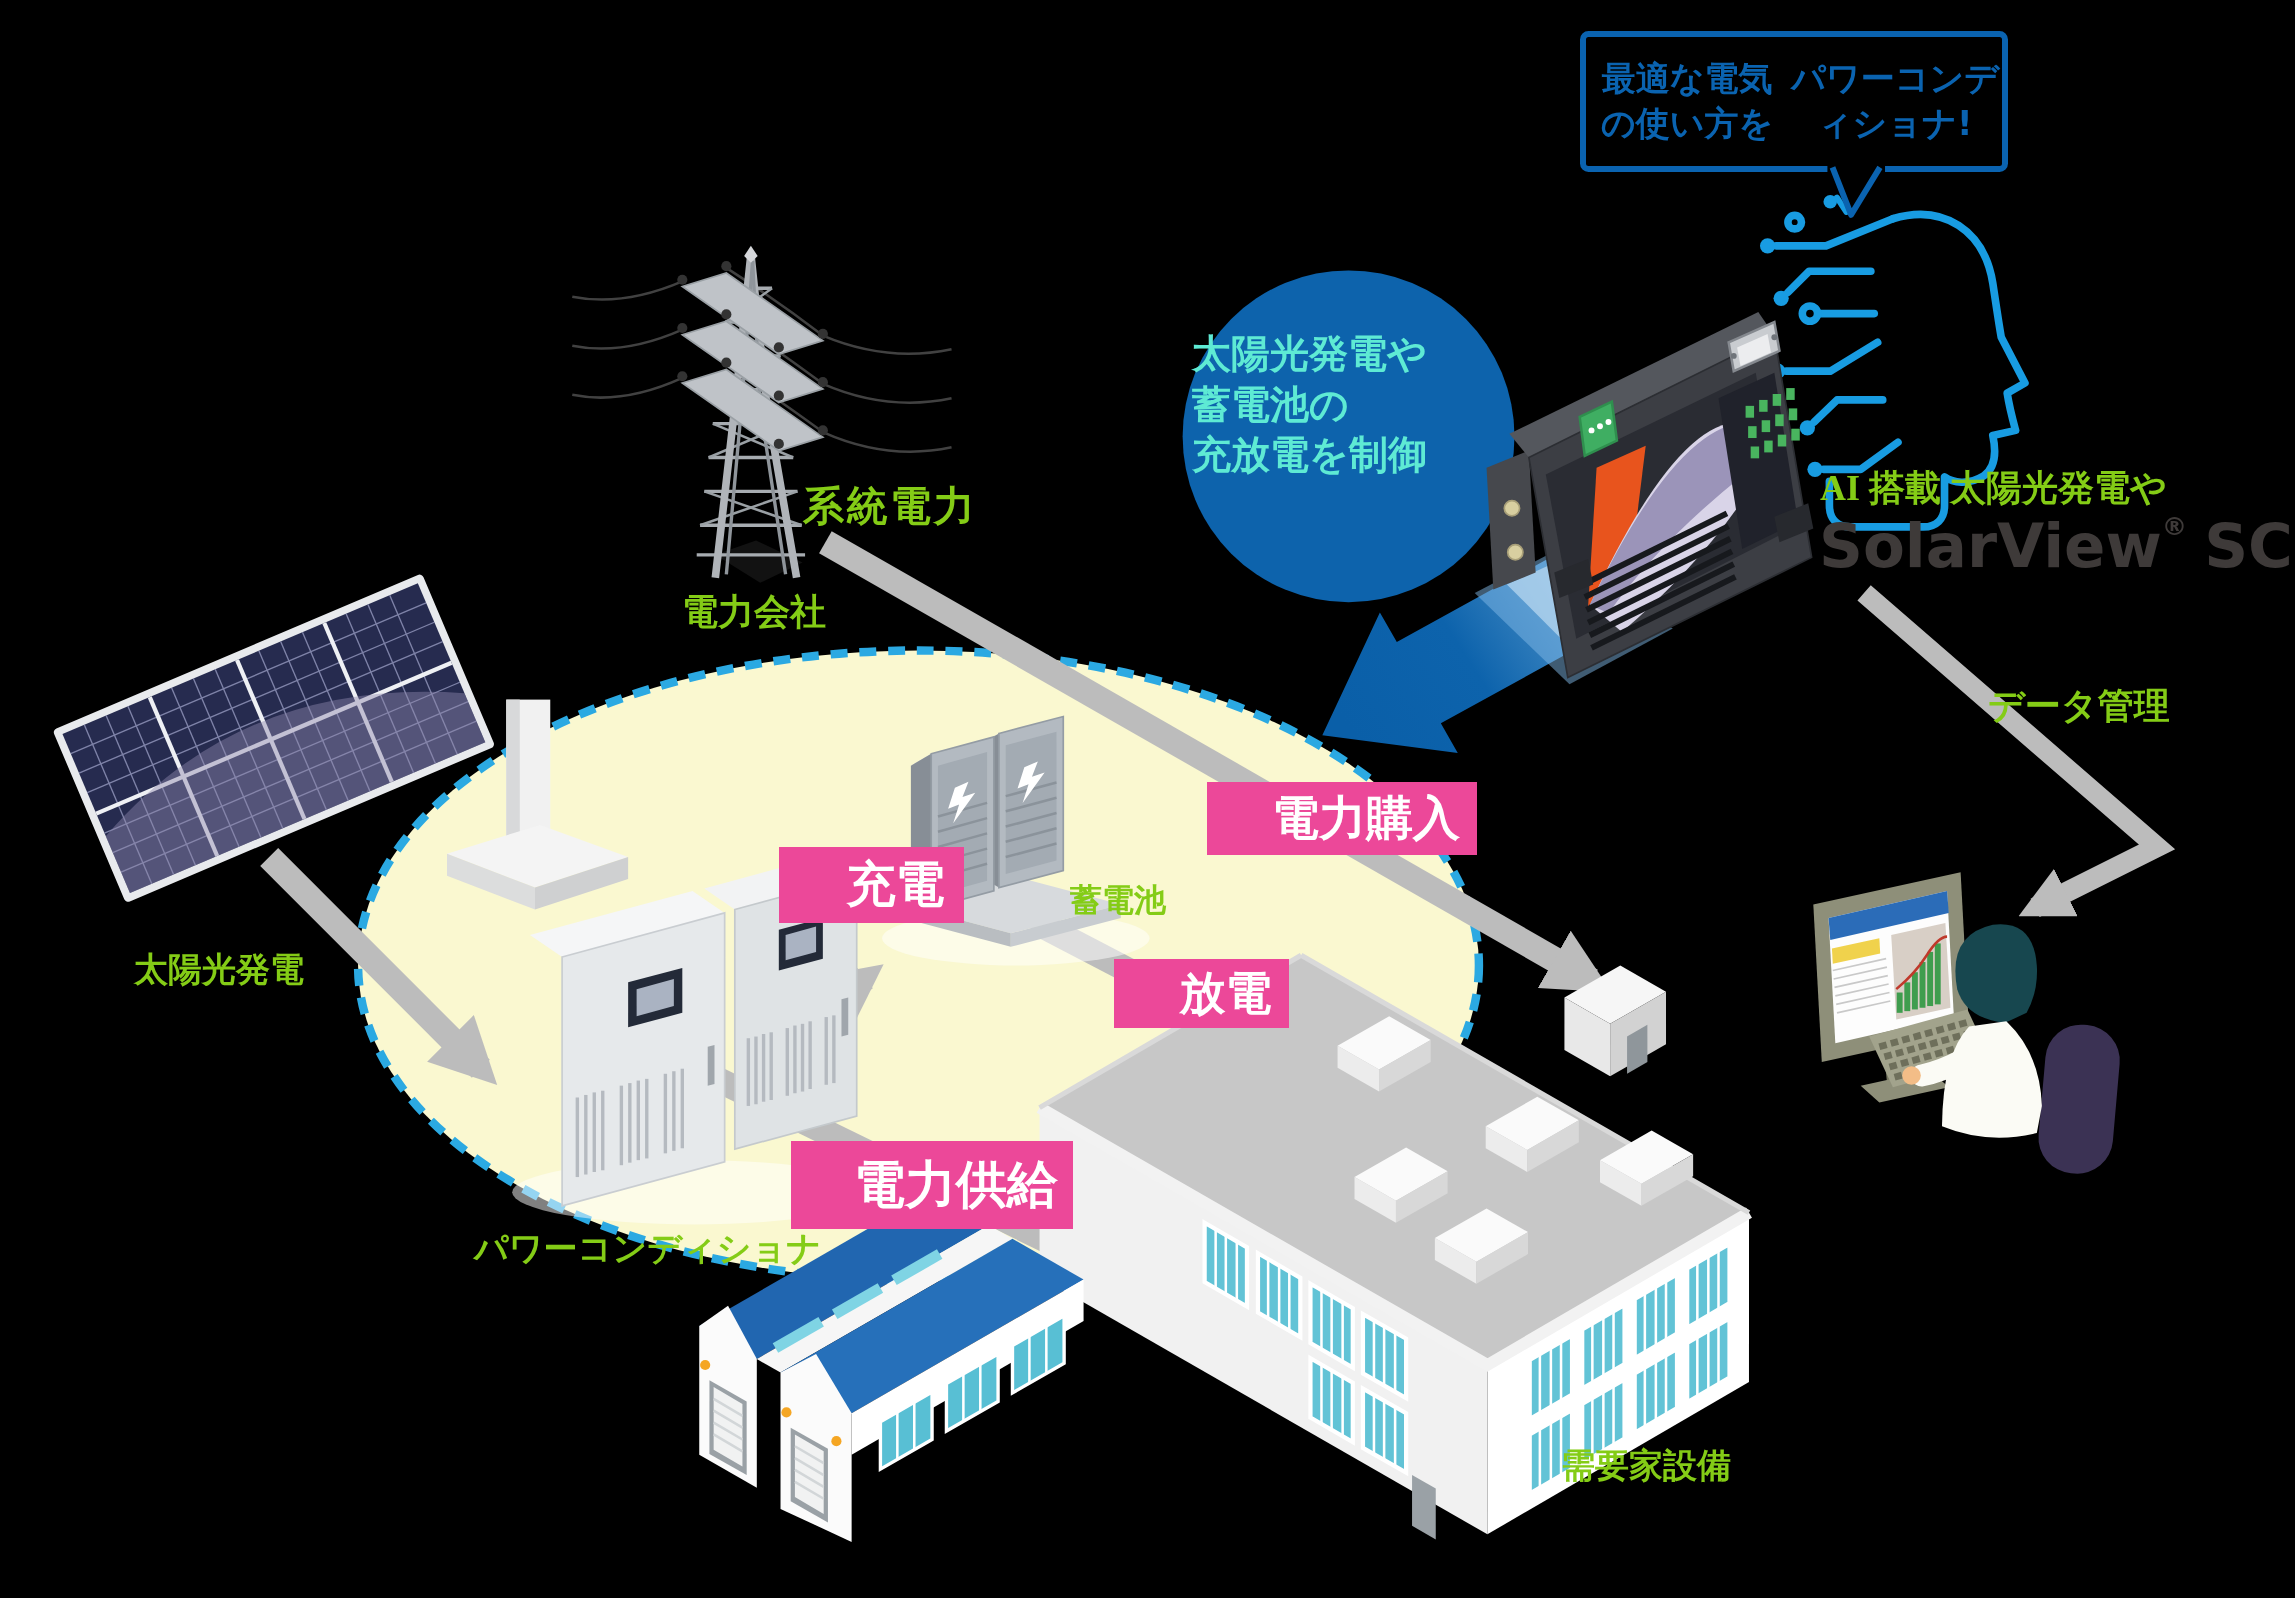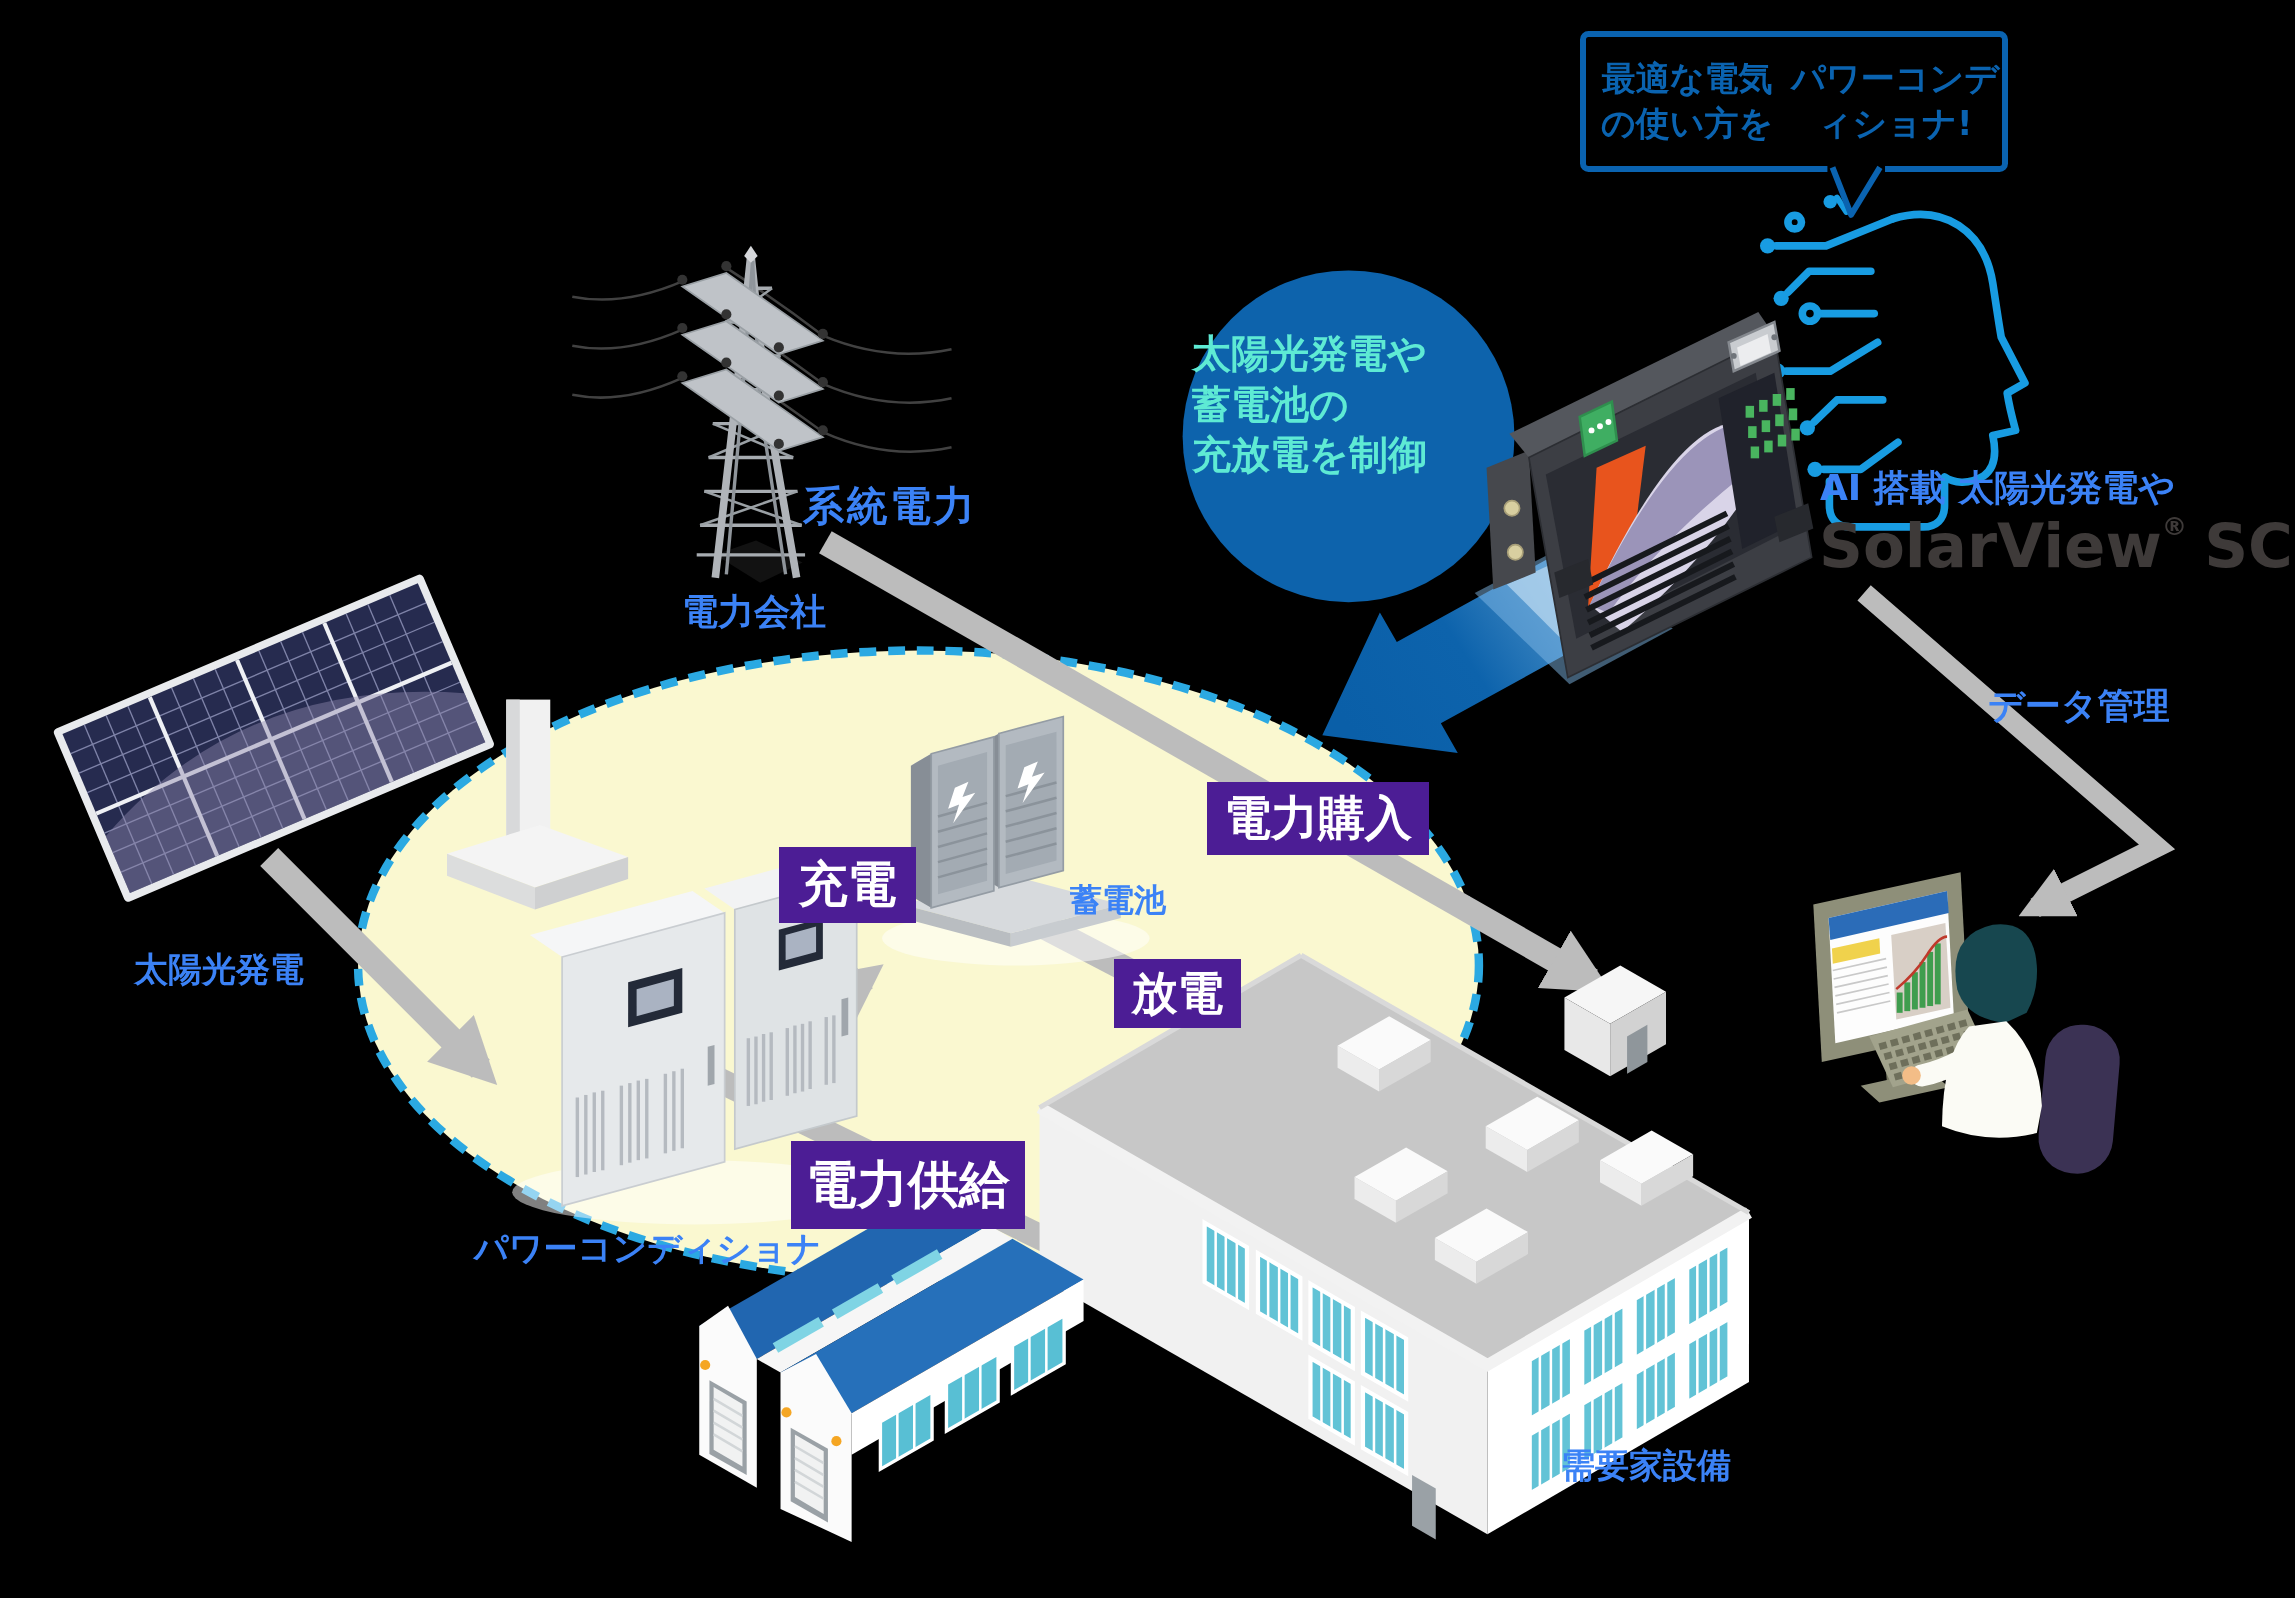--- a/index.html
+++ b/index.html
@@ -1,22 +1,22 @@
 <!DOCTYPE html>
 <html style="font-size:13.5px"><head>
 <meta charset="utf-8">
 <style>
   html,body{margin:0;padding:0;background:#000;}
   #stage{position:relative;width:2295px;height:1599px;background:#000;overflow:hidden;
          font-family:"DejaVu Sans","Liberation Sans",sans-serif;}
   #art{position:absolute;left:0;top:0;z-index:1;}
   .txt{position:absolute;z-index:2;}
-  .lbl{color:#3b82f6;font-weight:700;white-space:nowrap;}
-  .badge{background:#4c1d95;color:#fff;font-weight:700;display:flex;align-items:center;
-         justify-content:center;white-space:nowrap;}
+  .lbl{color:#84cc16;font-weight:700;white-space:nowrap;font-family:Liberation Serif, serif;}
+  .badge{background:#ec4899;color:#fff;font-weight:700;display:flex;align-items:center;
+         justify-content:center;white-space:nowrap;padding-left:48px;}
   #bubble{left:1580px;top:30.5px;width:428px;height:141px;border:6px solid #0a63b0;border-radius:8.5px;
           box-sizing:border-box;display:flex;flex-direction:row;align-items:center;justify-content:center;
           color:#0a63b0;font-weight:700;font-size:34px;line-height:1.32;text-align:center;}
   #bubble-tail{position:absolute;left:1812px;top:164px;z-index:3;}
   #circle-text{left:1192px;top:329px;width:315px;color:#5eead4;font-weight:700;font-size:39px;
                line-height:1.30;text-align:left;}
   #ai-caption{left:1820px;top:464px;font-size:36px;}
   #product-line{left:1819px;top:510px;color:#3e3a39;font-weight:700;font-size:61px;white-space:nowrap;}
   #product-line sup{font-size:25.4px;vertical-align:32px;}
   #product-line .model{margin-left:17px;}

